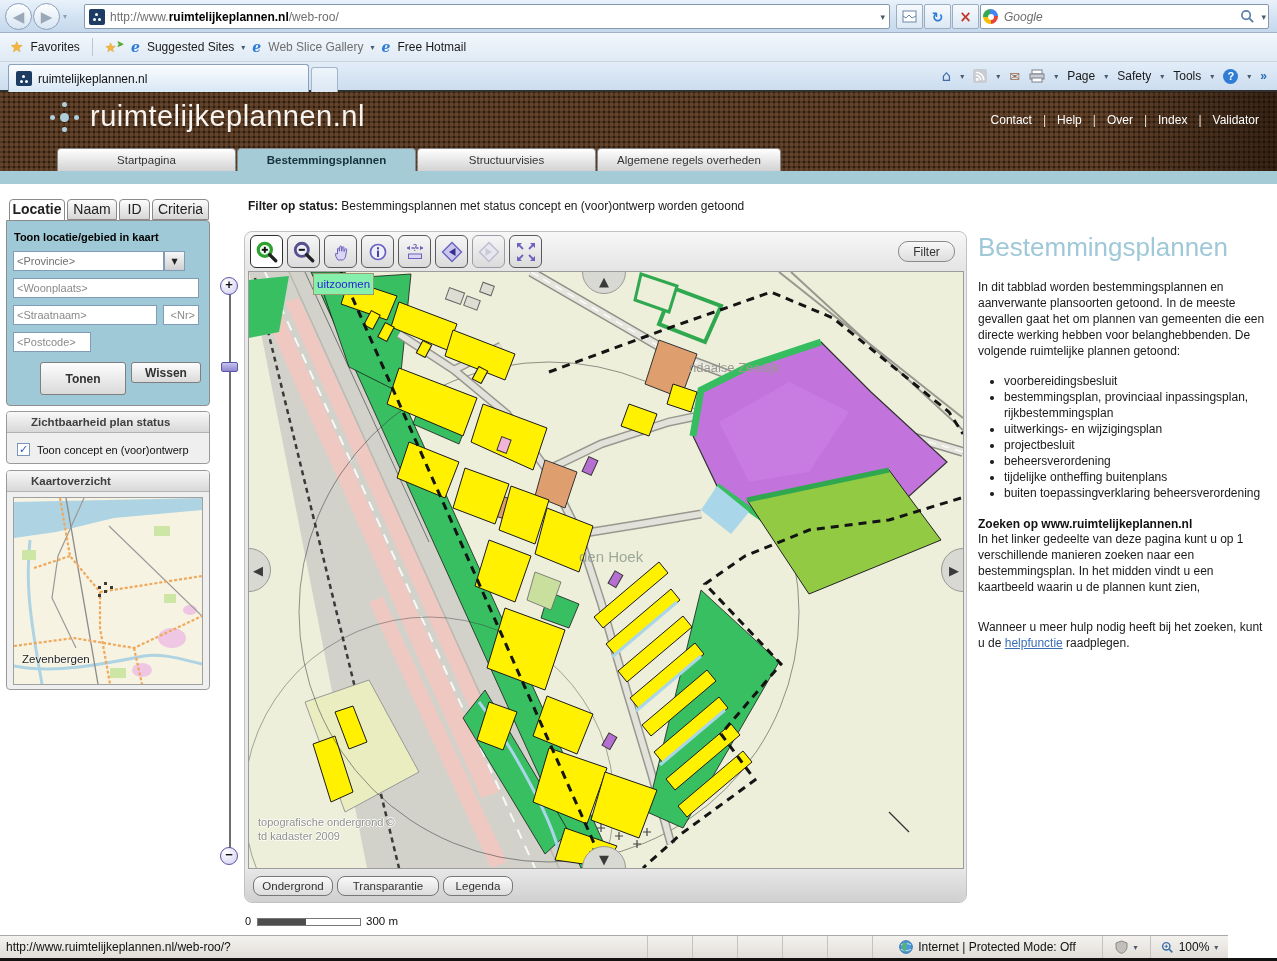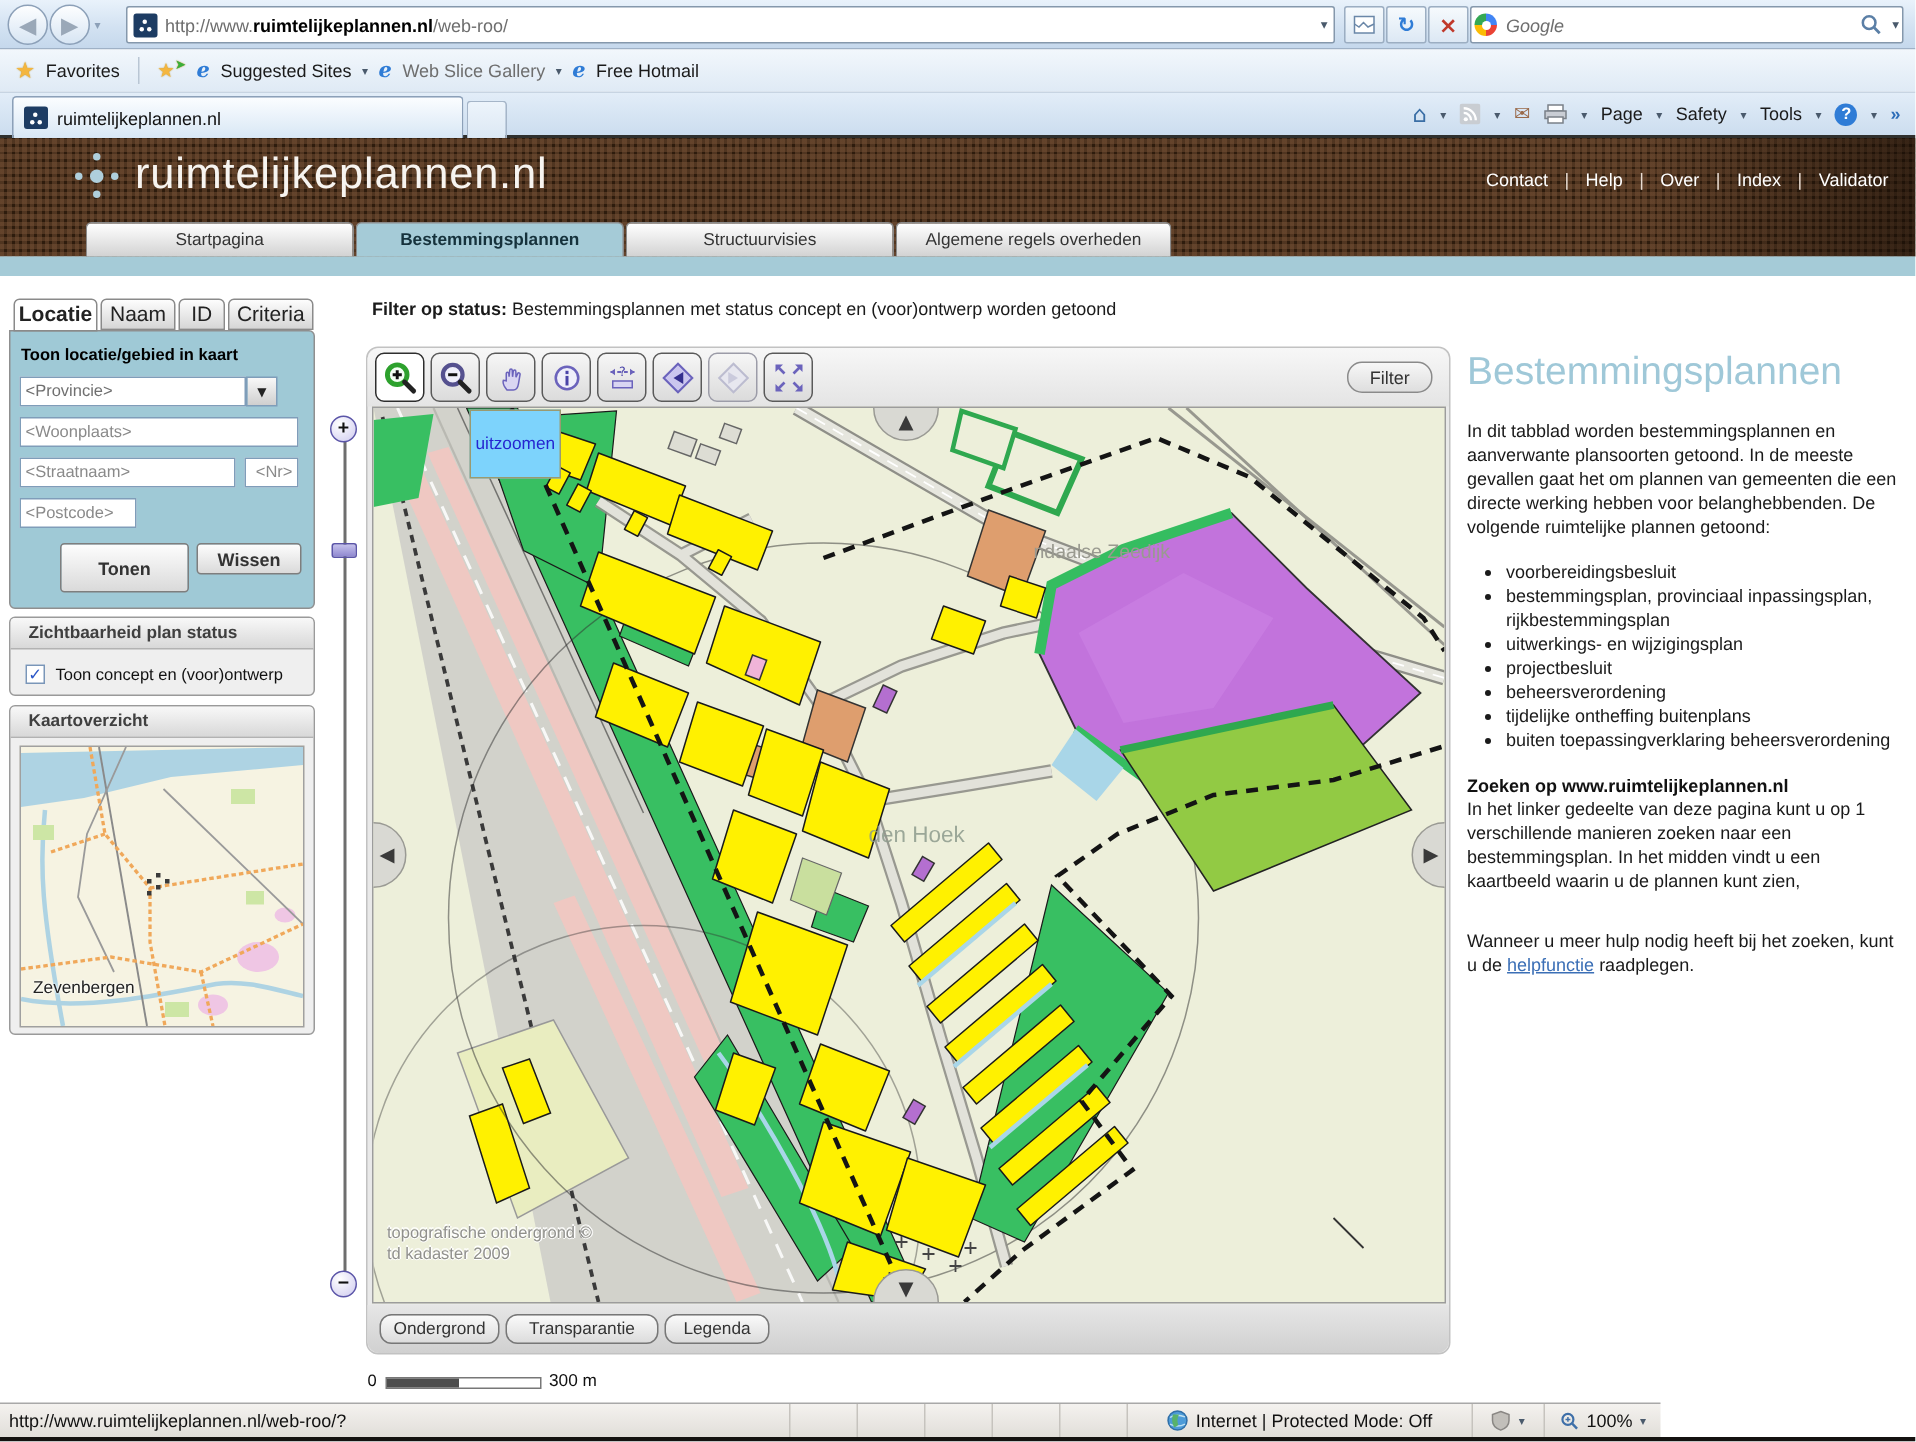--- a/index.html
+++ b/index.html
@@ -57,59 +57,59 @@
 .srchtab{position:absolute;top:199px;height:21px;border:1px solid #8A8A8A;border-radius:4px 4px 0 0;background:linear-gradient(#FDFDFD,#D6D6D6);font-size:14px;color:#222;text-align:center;line-height:19px;z-index:2}
 .srchtab.active{background:#FFF;font-weight:bold;height:22px;z-index:4}
 #loc-panel{left:6px;top:220px;width:204px;height:186px;background:#9FC9D6;border:1px solid #8F8F8F;border-radius:0 4px 4px 4px;z-index:3}
 #loc-panel .fieldhead{position:absolute;left:7px;top:10px;font-weight:bold;font-size:11px;color:#000}
 .sfield{position:absolute;background:#FFF;border:1px solid #7F9DB9;font-size:11px;color:#707070;padding:0 3px;display:flex;align-items:center}
 input.sfield{color:#707070}
 input.sfield::placeholder{color:#8A8A8A;opacity:1}
 #prov-dd{position:absolute;left:157px;top:30px;width:21px;height:20px;background:linear-gradient(#F8F8F8,#CFCFCF);border:1px solid #7F9DB9;font-size:8px;display:flex;align-items:center;justify-content:center;color:#222;font-family:"DejaVu Sans",sans-serif}
 .greybtn{background:linear-gradient(#FDFDFD,#DADADA);border:1px solid #7E7E7E;border-radius:3px;font-weight:bold;font-size:12px;color:#333;display:flex;align-items:center;justify-content:center}
 .panel{position:absolute;left:6px;width:204px;border:1px solid #9A9A9A;border-radius:4px;background:#EFEFEF;overflow:hidden}
-.panelhead{height:21px;background:linear-gradient(#F8F8F8,#D8D8D8);border-bottom:1px solid #B2B2B2;font-weight:bold;font-size:11.5px;color:#3F3F3F;display:flex;align-items:center;padding-left:12px}
+.panelhead{height:21px;background:linear-gradient(#F8F8F8,#D8D8D8);border-bottom:1px solid #B2B2B2;font-weight:bold;font-size:11.5px;color:#3F3F3F;display:flex;align-items:center;padding-left:24px}
 .checkbox{position:absolute;left:10px;top:31px;width:13px;height:13px;background:#FFF;border:1px solid #7A96B8;font-size:11px;line-height:11px;color:#2B57C8;font-weight:bold;text-align:center;font-family:"DejaVu Sans",sans-serif}
 #minimap-wrap{position:absolute;left:6px;top:26px;width:190px;height:188px;border:1px solid #A0A0A0;background:#F6F3E2}
 #minimap-label{position:absolute;left:8px;top:155px;font-size:11.5px;color:#222;text-shadow:0 0 2px #FFF,0 0 2px #FFF}
 
 .sldcircle{position:absolute;width:18px;height:18px;border-radius:50%;background:radial-gradient(circle at 35% 30%,#FFFFFF,#CFCBEF);border:1.5px solid #5B55A8;color:#111;font-size:13px;line-height:14px;text-align:center;font-weight:bold;z-index:2}
 #sld-track{position:absolute;left:229px;top:294px;width:2px;height:556px;background:#6E6E6E}
 #sld-handle{position:absolute;left:221px;top:362px;width:17px;height:10px;border:1px solid #5B55A8;border-radius:2px;background:linear-gradient(#C6C2EC,#8F88D0);z-index:2}
 
 #filter-line{left:248px;top:199px;font-size:12px;color:#1A1A1A}
 
 #viewer{left:244px;top:231px;width:723px;height:672px;background:#E9E9E9;border:1px solid #C2C2C2;border-radius:8px}
 #tool-strip{position:absolute;left:0;top:0;width:100%;height:39px;background:linear-gradient(#F7F7F7,#E4E4E4);border-radius:8px 8px 0 0}
 .toolbtn{position:absolute;top:3px;width:33px;height:33px;border:1.5px solid #5A5A5A;border-radius:6px;background:linear-gradient(#F6F6F6,#DBDBDB);display:flex;align-items:center;justify-content:center}
 .toolbtn.active{background:#FFF;border-color:#2E2E2E}
 .toolbtn.disabled{border-color:#9C9CA8}
 #filter-btn{position:absolute;right:11px;top:9px;width:57px;height:21px;border:1.5px solid #8A8A8A;border-radius:10px;background:linear-gradient(#F7F7F7,#DEDEDE);font-size:12px;color:#333;display:flex;align-items:center;justify-content:center}
 #map{position:absolute;left:3px;top:39px;width:716px;height:598px;background:#EDEFDA;border:1px solid #9C9C9C;overflow:hidden}
 .panbtn{position:absolute;width:44px;height:44px;border-radius:50%;background:#D9D9D3;border:1px solid #9A9A94;color:#3A3A3A;display:flex;align-items:center;justify-content:center;font-size:13px;font-family:"DejaVu Sans",sans-serif;z-index:5}
-#map-tooltip{position:absolute;left:64px;top:1px;background:#7dd3fc;border:1px solid #9A9A70;padding:16px 3px;font-size:11.5px;color:#2525D0;z-index:6}
+#map-tooltip{position:absolute;left:64px;top:1px;background:#86efac;border:1px solid #9A9A70;padding:4px 3px;font-size:11.5px;color:#2525D0;z-index:6}
 .maplabel{position:absolute;color:#8D9B8D;z-index:4;white-space:nowrap}
 #map-attr{position:absolute;left:9px;top:543px;font-size:11px;color:#90908C;line-height:14px;text-shadow:0 1px 0 #FFF,1px 0 0 #FFF,0 -1px 0 #FFF;z-index:4}
 #viewer-footer{position:absolute;left:0;bottom:0;width:100%;height:32px;background:linear-gradient(#E6E6E6,#D0D0D0);border-radius:0 0 8px 8px}
 .mapbtn{position:absolute;top:6px;height:20px;border:1px solid #777;border-radius:8px;background:linear-gradient(#FAFAFA,#DCDCDC);font-size:11.5px;color:#333;display:flex;align-items:center;justify-content:center}
 
 #scale-zero{left:245px;top:915px;font-size:11px}
 #scale-bar{left:257px;top:918px;width:104px;height:8px;border:1px solid #777;background:#FFF}
 #scale-fill{width:48px;height:100%;background:#4D4D4D}
 #scale-label{left:366px;top:915px;font-size:11.5px}
 
 #right-panel{left:978px;top:232px;width:293px}
 #rp-title{font-size:26px;color:#9FC8D8;font-weight:normal;margin-bottom:16px}
 #right-panel p,#right-panel li{font-size:12px;line-height:16px;color:#1A1A1A}
 #rp-bullets{margin:14px 0 14px 26px}
 #rp-search-head{font-weight:bold;font-size:12px;margin-top:16px}
 #rp-help{margin-top:24px}
 #rp-help a{color:#3B6FB6}
 
-#status{left:0;top:935px;width:1107px;height:23px;background:linear-gradient(#F4F2EF,#E1DED9);border-top:1px solid #A8A8A8;display:flex;align-items:center;font-size:12px;color:#111}
+#status{left:0;top:935px;width:1228px;height:23px;background:linear-gradient(#F4F2EF,#E1DED9);border-top:1px solid #A8A8A8;display:flex;align-items:center;font-size:12px;color:#111}
 #status-url{padding-left:6px;flex:1}
 .spane{height:100%;border-left:1px solid #C6C3BE;display:flex;align-items:center;justify-content:center;gap:5px}
 .spane.empty{width:45px}
 #bottom-strip{left:0;top:958px;width:1277px;height:3px;background:#141210}
 svg{display:block}
 </style>
 </head>
 <body>
 
 <div class="ab" id="chrome-top">

